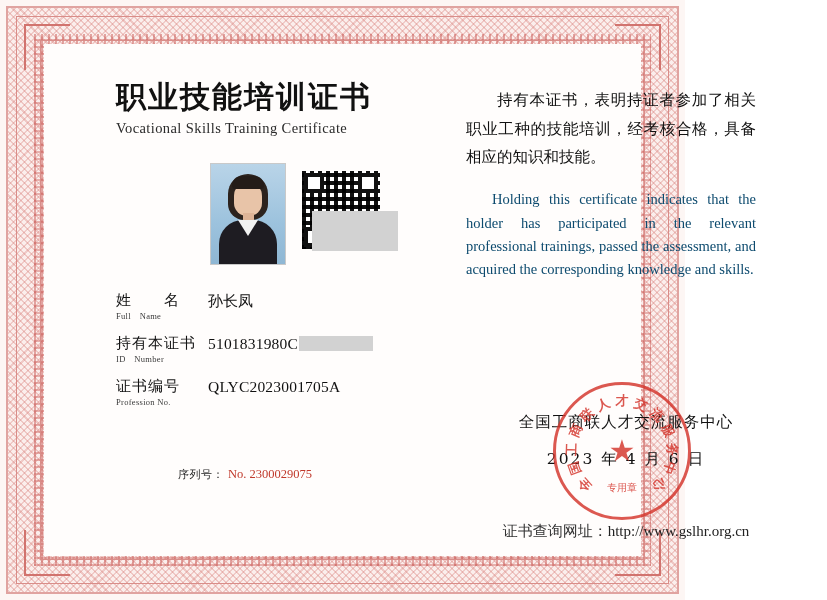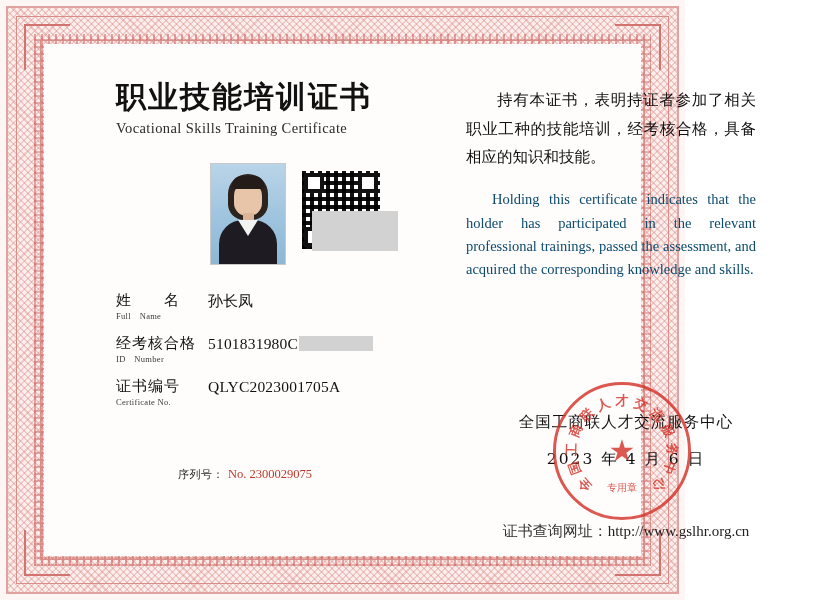--- a/index.html
+++ b/index.html
@@ -412,30 +412,30 @@
           <div class="labels">
             <div class="lab-cn">姓　　名</div>
             <div class="lab-en">Full　Name</div>
           </div>
           <div class="val">孙长凤</div>
         </div>
 
 
         <div class="field">
           <div class="labels">
-            <div class="lab-cn">经考核合格</div>
+            <div class="lab-cn">持有本证书</div>
             <div class="lab-en">ID　Number</div>
           </div>
           <div class="val mono"><span>5101831980C</span><span class="id-mask"></span></div>
         </div>
 
         <div class="field">
           <div class="labels">
             <div class="lab-cn">证书编号</div>
-            <div class="lab-en">Certificate No.</div>
+            <div class="lab-en">Profession No.</div>
           </div>
           <div class="val mono">QLYC2023001705A</div>
         </div>
 
       </div>
 
       <div class="serial">
         <span class="s-lab">序列号：</span>
         <span class="s-val">No. 2300029075</span>
       </div>

